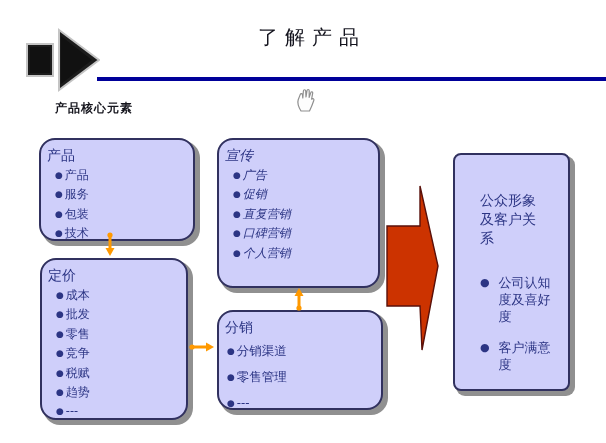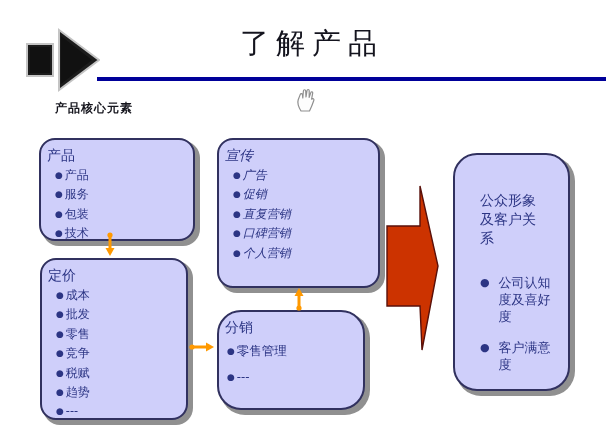--- a/index.html
+++ b/index.html
@@ -8,45 +8,45 @@
     --shadow:#909090; --watermark:#e3e3e8;
   }
   *{margin:0;padding:0;box-sizing:border-box;}
   html,body{background:#fff;}
   .slide{
     position:relative;width:606px;height:443px;background:#fff;overflow:hidden;
     font-family:"DejaVu Serif","Liberation Serif",serif;
   }
   .slide-title{
     position:absolute;top:24px;left:0;width:100%;text-align:center;
-    font-size:29px;letter-spacing:7px;color:var(--title-text);padding-left:18px;
+    font-size:20px;letter-spacing:7px;color:var(--title-text);padding-left:18px;
   }
   .divider{position:absolute;left:97px;top:77px;width:509px;height:4px;background:var(--divider);}
   .subtitle{
     position:absolute;left:55px;top:100px;font-size:12px;font-weight:bold;
     color:#15151d;letter-spacing:1px;
   }
   .marker-icon{position:absolute;left:26px;top:28px;}
   .cursor{position:absolute;left:294px;top:86px;}
   .box{
     position:absolute;background:var(--box-fill);border:2px solid var(--box-border);
     border-radius:16px;box-shadow:4px 4px 0 1px var(--shadow);
     color:var(--box-text);padding:7px 6px 0 6px;word-break:break-all;
   }
   .box .box-title{font-size:14px;line-height:17px;}
   .box ul{list-style:none;margin:2px 0 0 8px;}
   .box li{font-size:12px;line-height:19.4px;white-space:nowrap;}
   .bullet{font-size:9px;margin-right:2px;vertical-align:1px;}
   .box-product{left:39px;top:138px;width:156px;height:103px;}
   .box-pricing{left:40px;top:258px;width:148px;height:162px;}
   .box-promotion{left:217px;top:138px;width:163px;height:150px;font-style:italic;}
-  .box-distribution{left:217px;top:310px;width:148px;height:100px;border-radius:24px;}
+  .box-distribution{left:217px;top:310px;width:166px;height:100px;}
   .box-distribution ul{margin-left:2px;}
   .box-distribution li{line-height:25px;font-size:12.5px;}
-  .box-outcome{left:453px;top:153px;width:117px;height:238px;padding:36px 6px 0 25px;border-radius:24px;}
+  .box-outcome{left:453px;top:153px;width:117px;height:238px;padding:36px 6px 0 25px;border-radius:8px;}
   .box-outcome .box-title{width:60px;font-size:14px;line-height:19px;word-break:break-all;white-space:normal;}
   .box-outcome ul{margin:26px 0 0 0;}
   .box-outcome li{display:flex;white-space:normal;line-height:17px;font-size:13px;margin-bottom:14px;}
   .box-outcome .bullet{font-size:11px;margin-right:9px;line-height:17px;}
   .box-outcome .btext{width:70px;word-break:break-all;}
   .overlay{position:absolute;left:0;top:0;pointer-events:none;}
 </style>
 </head>
 <body>
 
@@ -97,20 +97,21 @@
         <li><span class="bullet">●</span><span class="btext">促销</span></li>
         <li><span class="bullet">●</span><span class="btext">直复营销</span></li>
         <li><span class="bullet">●</span><span class="btext">口碑营销</span></li>
         <li><span class="bullet">●</span><span class="btext">个人营销</span></li>
       </ul>
   </div>
 
   <div class="box box-distribution">
     <div class="box-title">分销</div>
     <ul>
+        <li><span class="bullet">●</span><span class="btext">分销渠道</span></li>
         <li><span class="bullet">●</span><span class="btext">零售管理</span></li>
         <li><span class="bullet">●</span><span class="btext">---</span></li>
       </ul>
   </div>
 
   <div class="box box-outcome">
     <div class="box-title">公众形象及客户关系</div>
     <ul>
         <li>
           <span class="bullet">●</span>

